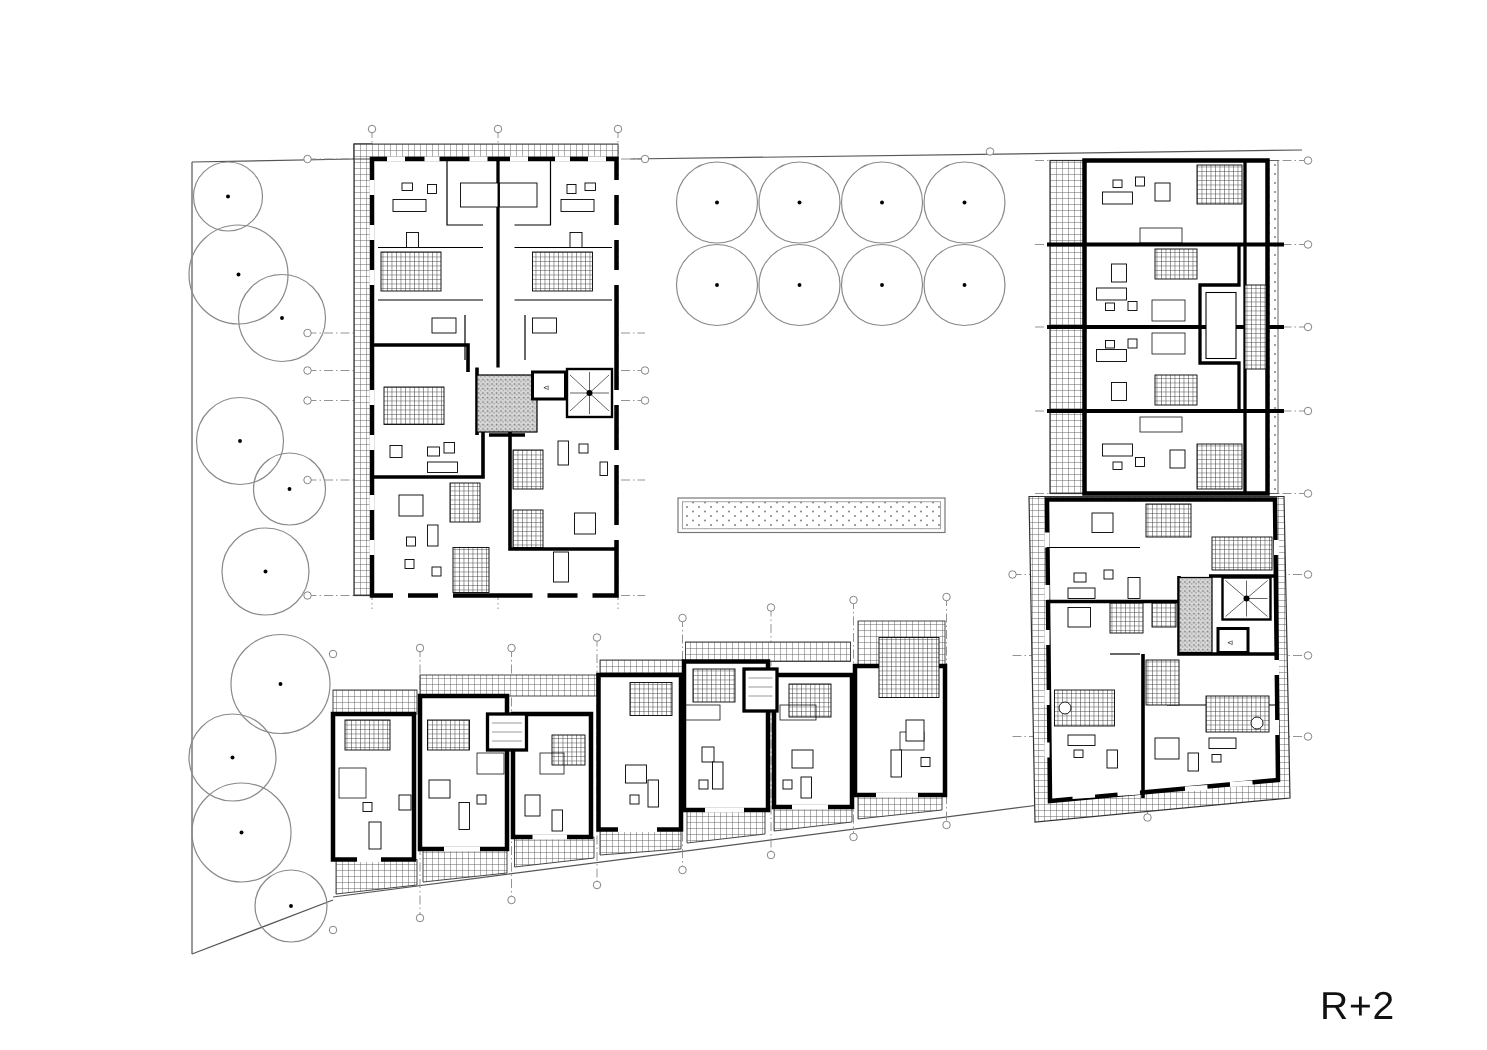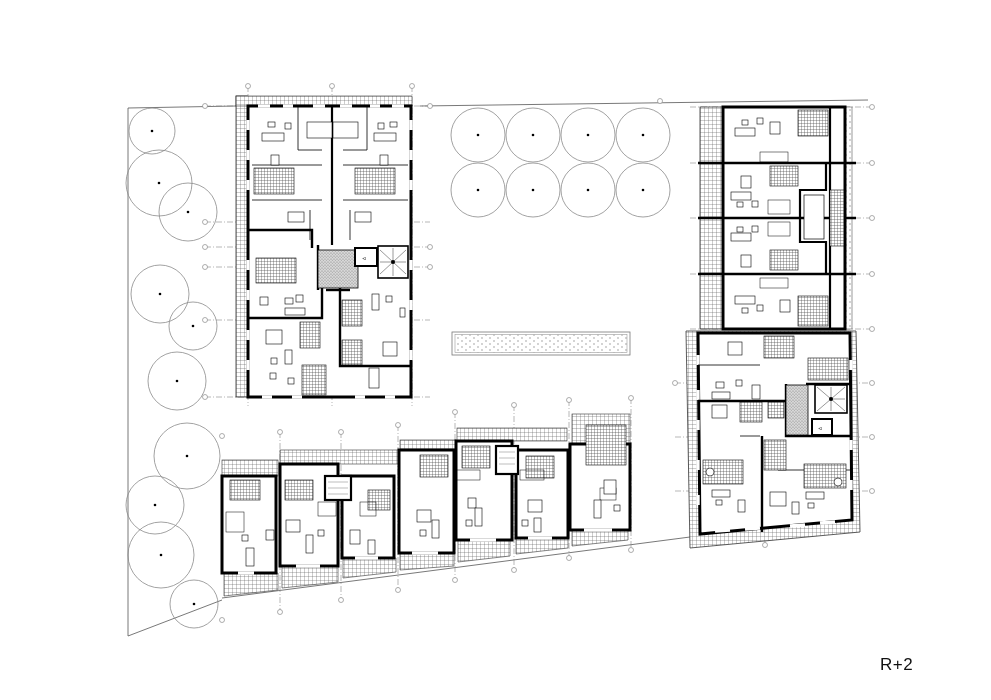--- a/index.html
+++ b/index.html
@@ -1,18 +1,18 @@
 <!DOCTYPE html>
 <html><head>
 <meta charset="utf-8">
 <style>
   html, body { margin: 0; padding: 0; background: #ffffff; }
   body { width: 991px; height: 700px; overflow: hidden; position: relative; font-family: "Liberation Sans", sans-serif; }
   #plan { position: absolute; left: 0; top: 0; width: 991px; height: 700px; }
-  .floor-label { position: absolute; left: 880px; top: 655px; font-size: 17px; color: #111; letter-spacing: 0.5px; font-family: "Liberation Sans", sans-serif; }
+  .floor-label { position: absolute; left: 880px; top: 655px; font-size: 26px; color: #111; letter-spacing: 0.5px; font-family: "Liberation Sans", sans-serif; }
 </style>
 </head>
 <body>
 
 <svg id="plan" viewBox="0 0 991 700" xmlns="http://www.w3.org/2000/svg">
   <defs>
     <pattern id="grid" width="4" height="4" patternUnits="userSpaceOnUse">
       <rect width="4" height="4" fill="#fff"></rect>
       <path d="M4 0 L0 0 0 4" fill="none" stroke="#555" stroke-width="0.6"></path>
     </pattern>

